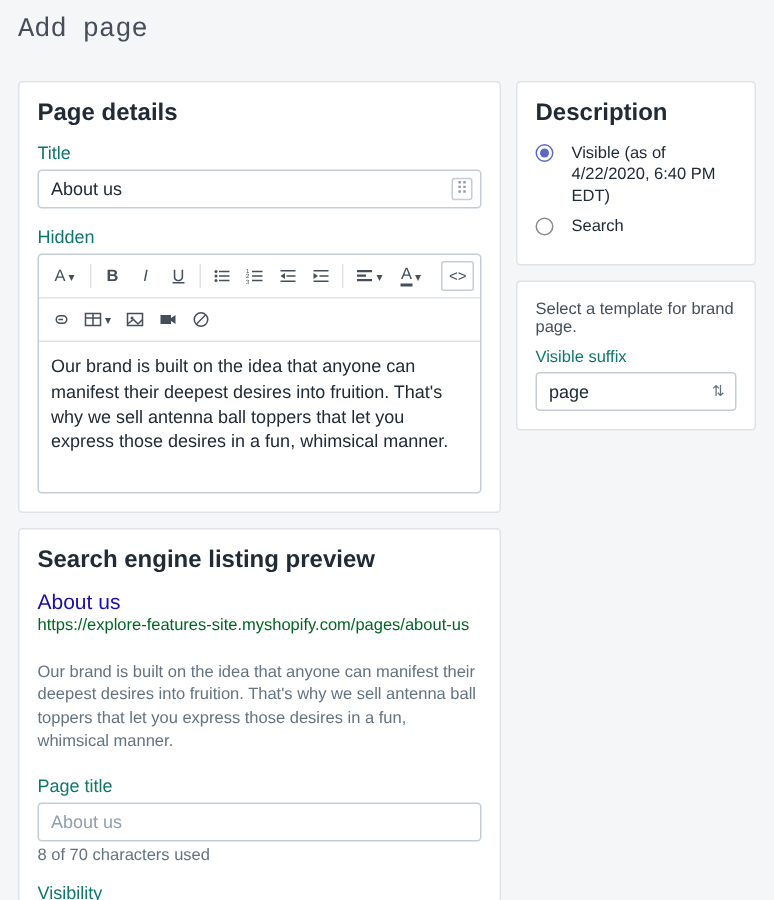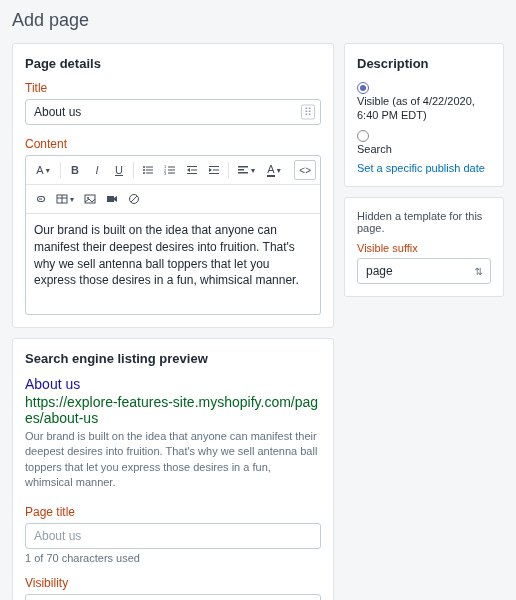--- a/index.html
+++ b/index.html
@@ -1,40 +1,40 @@
 <!DOCTYPE html>
 <html><head>
 <meta charset="utf-8">
 <style>
 * { box-sizing: border-box; margin: 0; padding: 0; }
 body { font-family: -apple-system, BlinkMacSystemFont, "Segoe UI", sans-serif; background: #f4f6f8; color: #212b36; font-size: 13px; padding: 10px 12px; width: 516px; }
-h1 { font-size: 18px; font-weight: 500; color: #454f5b; margin-bottom: 12px; }
+h1 { font-size: 18px; font-weight: 500; color: #454f5b; margin-bottom: 24px; font-family: Liberation Mono, monospace; }
 .layout { display: flex; gap: 10px; }
 .left { flex: 1; min-width: 0; }
 .right { width: 160px; flex-shrink: 0; }
 .card { background: #fff; border: 1px solid #dfe3e8; border-radius: 3px; padding: 12px; margin-bottom: 10px; }
-.card-title { font-size: 13px; font-weight: 600; margin-bottom: 10px; }
-.label { font-size: 12px; color: #c2410c; margin-bottom: 4px; display: block; }
+.card-title { font-size: 16px; font-weight: 600; margin-bottom: 10px; }
+.label { font-size: 12px; color: #0f766e; margin-bottom: 4px; display: block; }
 input[type="text"], textarea, select { width: 100%; border: 1px solid #c4cdd5; border-radius: 3px; padding: 5px 8px; font-size: 12px; font-family: inherit; color: #212b36; }
 textarea { resize: none; }
 .title-input { position: relative; }
 .title-icon { position: absolute; right: 6px; top: 50%; transform: translateY(-50%); color: #919eab; font-size: 11px; border: 1px solid #c4cdd5; border-radius: 2px; padding: 0 2px; }
 .editor-wrap { border: 1px solid #c4cdd5; border-radius: 3px; }
 .toolbar { display: flex; align-items: center; padding: 4px; border-bottom: 1px solid #dfe3e8; gap: 2px; flex-wrap: wrap; }
 .tb-btn { display: inline-flex; align-items: center; justify-content: center; min-width: 20px; height: 20px; font-size: 11px; color: #454f5b; cursor: pointer; border-radius: 2px; padding: 0 3px; }
 .tb-btn.wide { min-width: 26px; }
 .tb-sep { width: 1px; height: 16px; background: #dfe3e8; margin: 0 2px; }
 .tb-spacer { flex: 1; }
 .editor-area { padding: 8px; font-size: 12px; line-height: 1.4; min-height: 100px; }
 .seo-title { color: #1a0dab; font-size: 14px; margin-bottom: 2px; }
-.seo-url { color: #006621; font-size: 14px; margin-bottom: 3px; word-break: break-all; }
+.seo-url { color: #006621; font-size: 11px; margin-bottom: 18px; word-break: break-all; }
 .seo-desc { color: #637381; font-size: 11px; line-height: 1.4; margin-bottom: 14px; }
 .helper { font-size: 11px; color: #637381; margin-top: 3px; }
 .field { margin-bottom: 12px; }
-.radio-row { display: flex; align-items: flex-start; gap: 0; font-size: 11px; margin-bottom: 6px; line-height: 1.3; flex-direction: column; }
+.radio-row { display: flex; align-items: flex-start; gap: 12px; font-size: 11px; margin-bottom: 6px; line-height: 1.3; }
 .radio { width: 12px; height: 12px; border-radius: 50%; border: 1px solid #8a8a8a; flex-shrink: 0; margin-top: 1px; position: relative; }
 .radio.checked { border-color: #5c6ac4; }
 .radio.checked::after { content: ""; position: absolute; inset: 2px; background: #5c6ac4; border-radius: 50%; }
 .link { color: #006fbb; font-size: 11px; cursor: pointer; }
 .select-wrap { position: relative; }
 .select-caret { position: absolute; right: 8px; top: 50%; transform: translateY(-50%); color: #637381; font-size: 10px; }
 textarea::placeholder, input::placeholder { color: #919eab; }
 .desc-ta { height: 70px; color: #919eab; }
 svg { display: block; }
 </style>
@@ -49,21 +49,21 @@
     <div class="card">
       <div class="card-title">Page details</div>
       <div class="field">
         <label class="label">Title</label>
         <div class="title-input">
           <input type="text" value="About us" style="">
           <span class="title-icon">⠿</span>
         </div>
       </div>
       <div class="field" style="margin-bottom:0">
-        <label class="label">Content</label>
+        <label class="label">Hidden</label>
         <div class="editor-wrap">
           <div class="toolbar">
             <span class="tb-btn wide">
                 <span>A</span> 
                 <span style="font-size:8px;margin-left:2px">▾</span>
               </span>
             <span class="tb-sep"></span>
             <span class="tb-btn" style="font-weight:bold">B</span>
             <span class="tb-btn" style="font-style:italic">I</span>
             <span class="tb-btn" style="text-decoration:underline">U</span>
@@ -161,21 +161,21 @@
 
     <div class="card">
       <div class="card-title">Search engine listing preview</div>
       <div class="seo-title">About us</div>
       <div class="seo-url">https://explore-features-site.myshopify.com/pages/about-us</div>
       <div class="seo-desc">Our brand is built on the idea that anyone can manifest their deepest desires into fruition. That's why we sell antenna ball toppers that let you express those desires in a fun, whimsical manner.</div>
 
       <div class="field">
         <label class="label">Page title</label>
         <input type="text" placeholder="About us" style="">
-        <div class="helper">1 of 70 characters used</div>
+        <div class="helper">8 of 70 characters used</div>
       </div>
 
       <div class="field">
         <label class="label">Visibility</label>
         <textarea class="desc-ta" placeholder="Our brand is built on the idea that anyone can manifest their deepest desires into fruition. That's why we sell antenna ball toppers that let you express those desires in a fun, whimsical manner." style=""></textarea>
         
       </div>
 
     </div>
   </div>
@@ -185,25 +185,24 @@
     <div class="card">
       <div class="card-title">Description</div>
       <div class="radio-row">
         <span class="radio checked"></span>
         <span>Visible (as of 4/22/2020, 6:40 PM EDT)</span>
       </div>
       <div class="radio-row">
         <span class="radio"></span>
         <span>Search</span>
       </div>
-      <div class="link" style="margin-top:6px">Set a specific publish date</div>
-    </div>
-
-    <div class="card">
-      <div style="font-size:11px;color:#454f5b;margin-bottom:8px">Hidden a template for this page.</div>
+    </div>
+
+    <div class="card">
+      <div style="font-size:11px;color:#454f5b;margin-bottom:8px">Select a template for brand page.</div>
       <label class="label" style="font-size:11px">Visible suffix</label>
       <div class="select-wrap">
         <input type="text" readonly="" style="cursor: pointer;" value="page">
         <span class="select-caret">⇅</span>
       </div>
     </div>
   </div>
 </div>
 
 </body></html>

